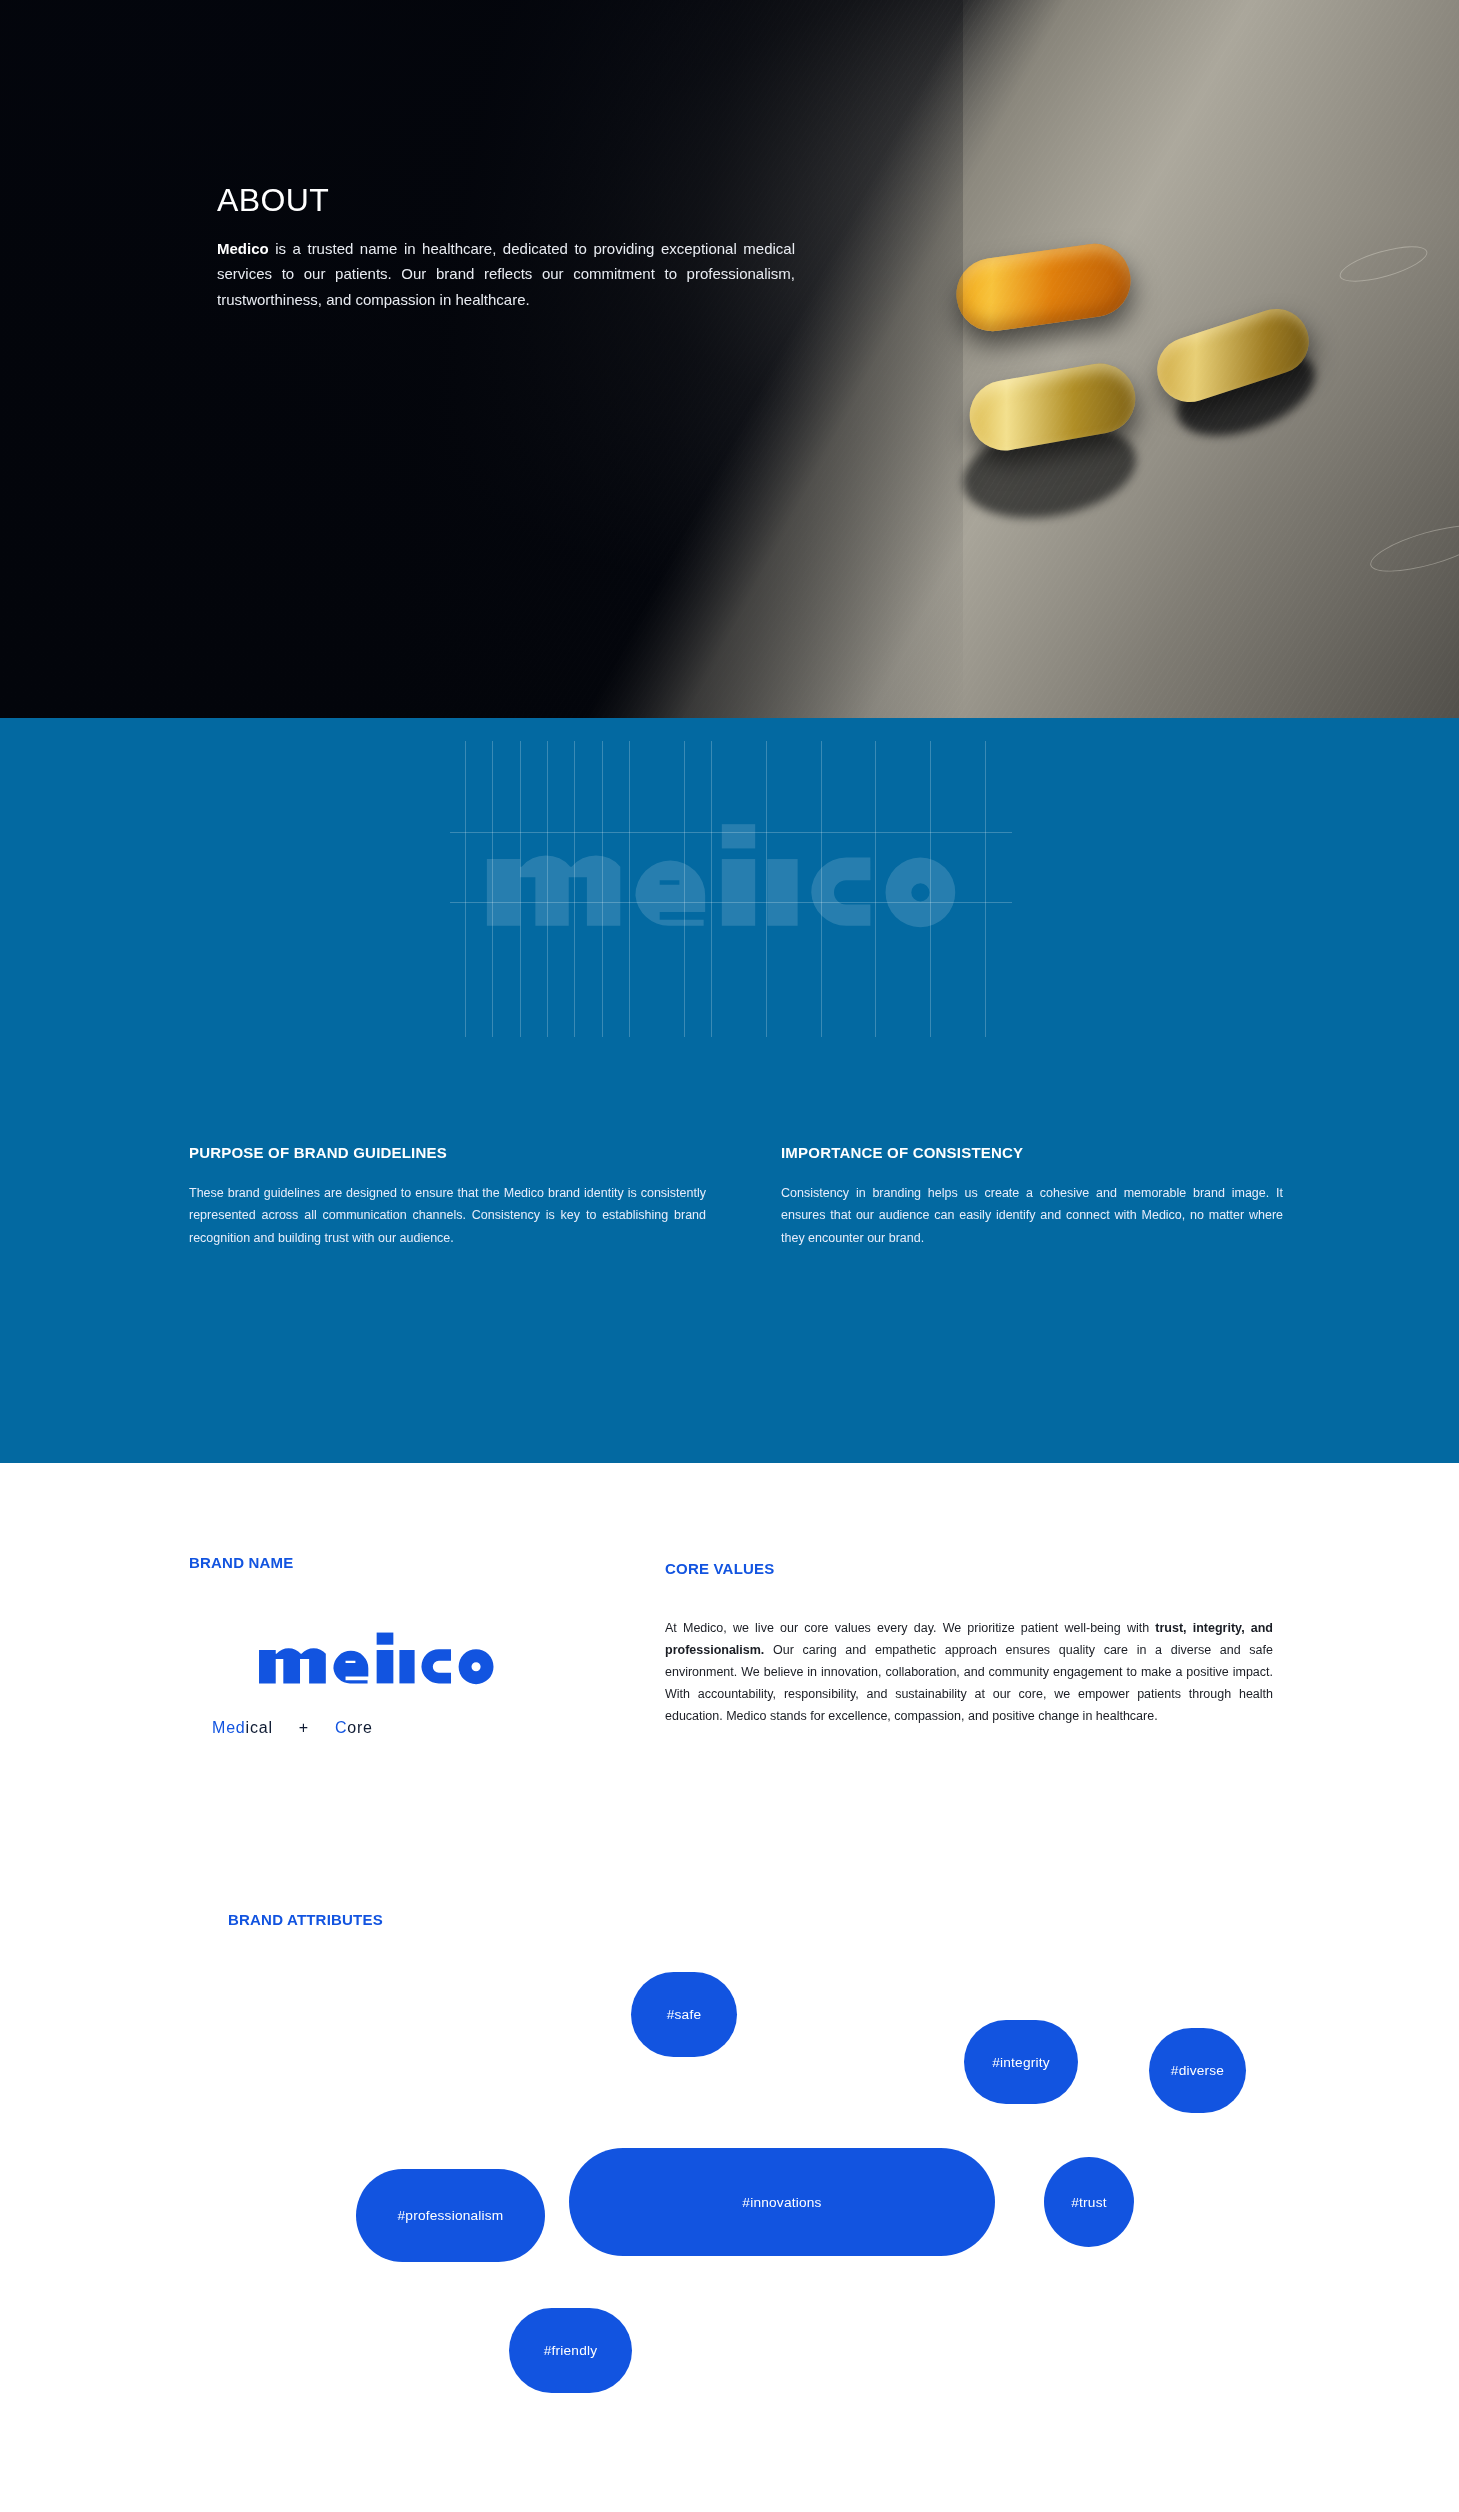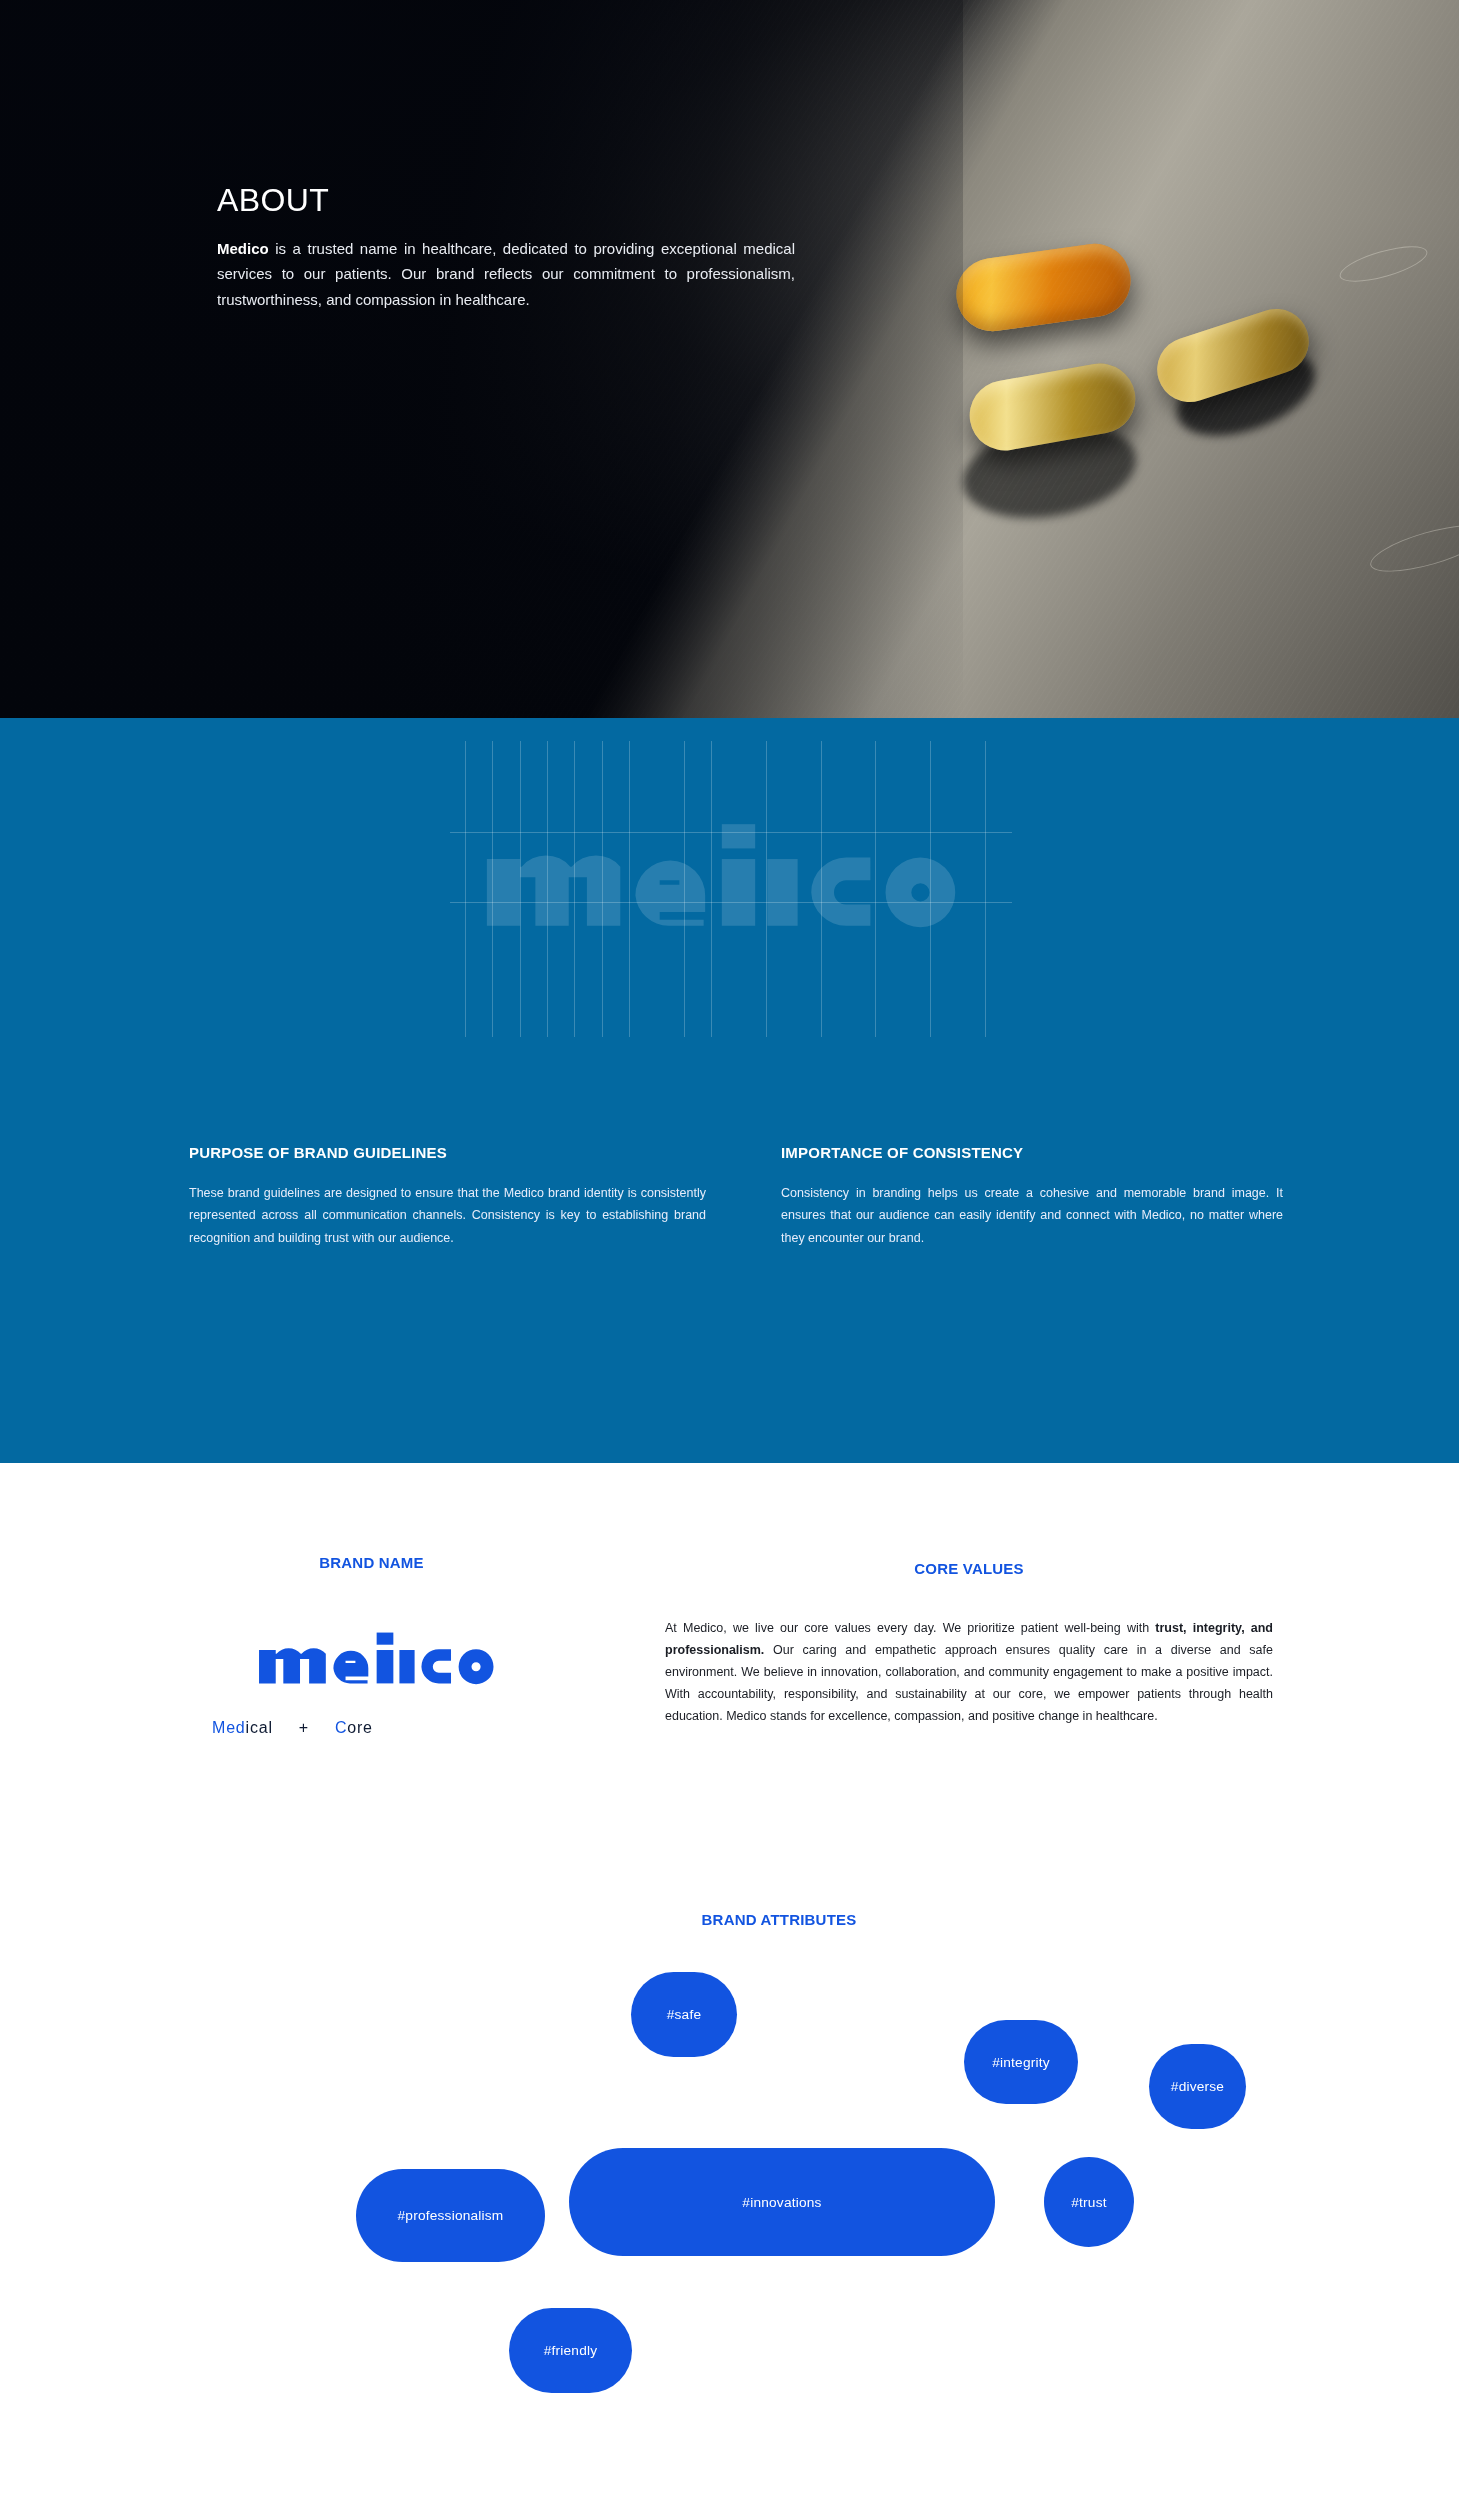--- a/index.html
+++ b/index.html
@@ -148,21 +148,21 @@
     color: #ffffff; font-size: 15px; font-weight: 700; letter-spacing: 0.2px;
     margin-bottom: 21px;
   }
   .blue-p {
     color: #e7edfb; font-size: 12.5px; line-height: 1.78; text-align: justify;
   }
 
   
   .white { position: relative; width: 1459px; height: 1049px; background: #fff; }
   .sec-h {
-    color: #1254e0; font-size: 15px; font-weight: 700; letter-spacing: 0.2px; text-align: center;
+    color: #1254e0; font-size: 15px; font-weight: 700; letter-spacing: 0.2px;
   }
   .brandname-block { position: absolute; left: 189px; top: 1554px; width: 365px; }
   .logo-lockup { margin-top: 52px; margin-left: 67px; }
   .logo-sub {
     margin-top: 20px; margin-left: 23px;
     color: #1254e0; font-size: 16px; letter-spacing: 0.8px;
   }
   .logo-sub .dk { color: #0f1b33; }
   .logo-sub .sp { display:inline-block; width: 26px; }
 
@@ -289,21 +289,21 @@
 
     <div class="attributes-block" style="top:448px; left:189px;margin-left:39px;">
       <div class="sec-h">BRAND ATTRIBUTES</div>
       <div class="bubbles">
         <div class="bubble" style="left:403px; top:13.7px;  width:106px; height:85px;">
             <span>#safe</span>
           </div>
         <div class="bubble" style="left:736px; top:62px;  width:114px; height:84px;">
             <span>#integrity</span>
           </div>
-        <div class="bubble" style="left:921px; top:86px; width:97px; height:85px;">
+        <div class="bubble" style="left:921px; top:70px; width:97px; height:85px;">
             <span>#diverse</span>
           </div>
         <div class="bubble" style="left:128px; top:211px; width:189px; height:93px;">
             <span>#professionalism</span>
           </div>
         <div class="bubble" style="left:341px; top:190px; width:426px; height:108px;">
             <span>#innovations</span>
           </div>
         <div class="bubble" style="left:816px; top:199px; width:90px; height:90px;">
             <span>#trust</span>

